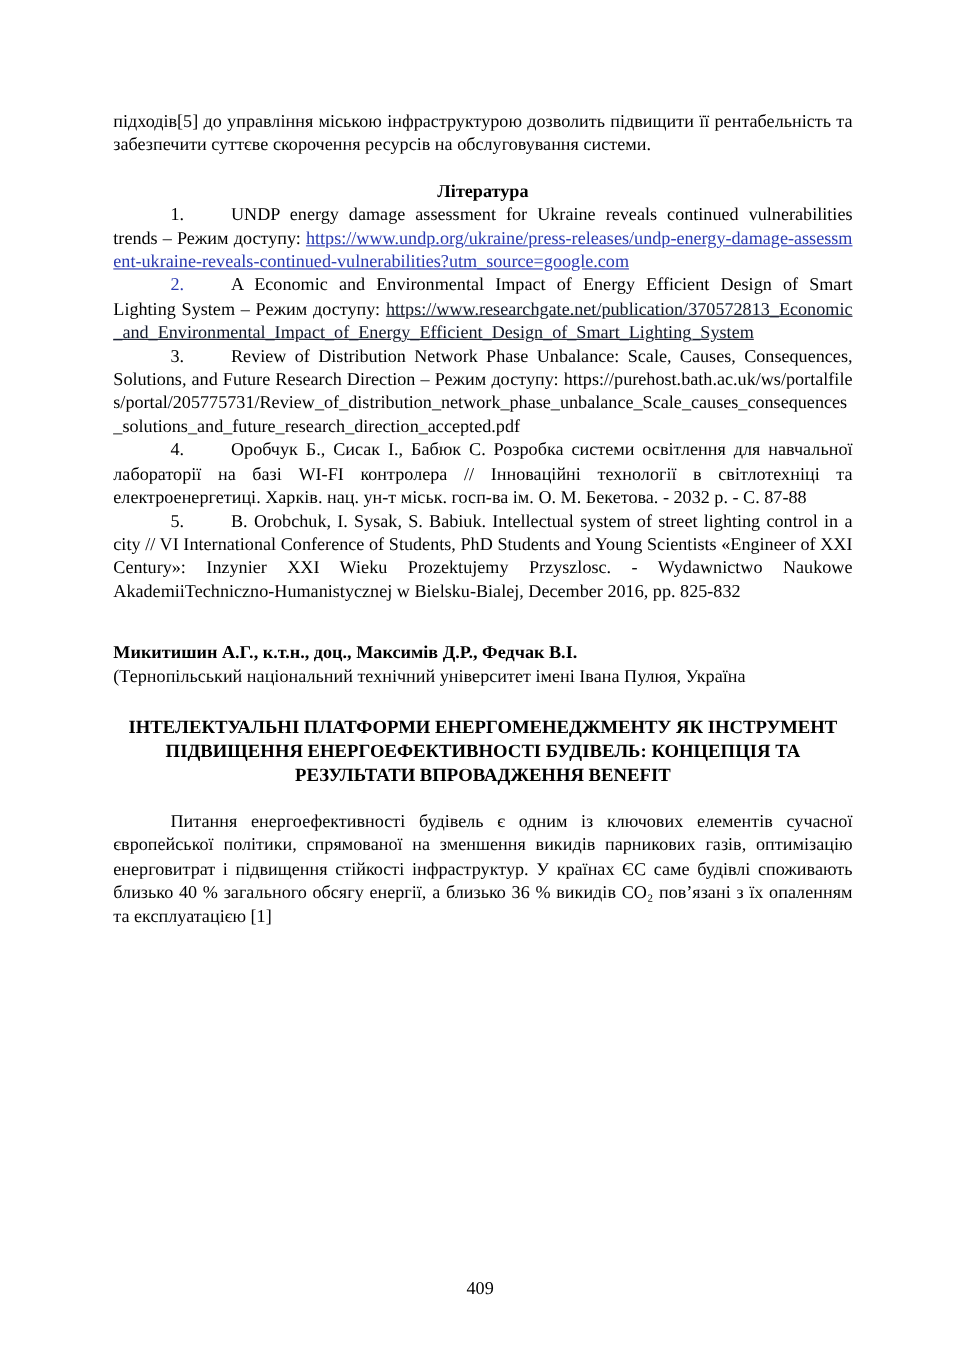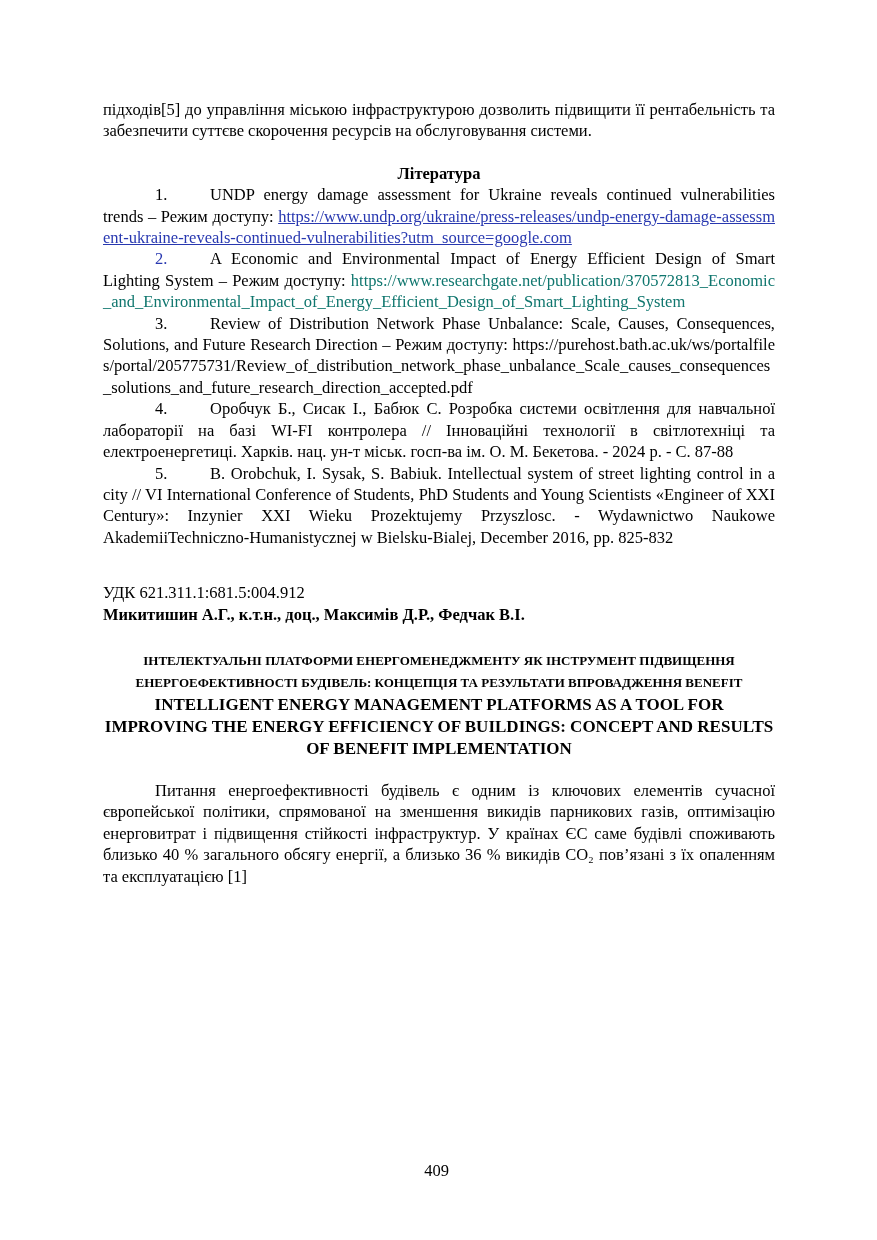--- a/index.html
+++ b/index.html
@@ -32,32 +32,33 @@
   .ref { text-align: justify; text-indent: 52px; }
   .ref-num { display: inline-block; width: 55px; text-indent: 0; }
   .num-blue { color: #2838b0; }
   .url-blue {
     color: #2838b0;
     text-decoration: underline;
     word-break: break-all;
     cursor: pointer;
   }
   .url-dark {
-    color: #0f766e;
+    color: #0f172a;
+    text-decoration: underline;
     word-break: break-all;
     cursor: pointer;
     margin-top: 28px;
   }
   .url-plain { word-break: break-all; }
   .meta-block { margin-top: 34px; }
   .title-uk {
     margin-top: 25px;
     text-align: center;
     font-weight: bold;
-    font-size: 13px;
+    font-size: 17px;
     line-height: 22px;
   }
   .authors-en {
     margin-top: 20px;
     text-align: center;
     font-weight: bold;
   }
   .title-en {
     text-align: center;
     font-weight: bold;
@@ -82,32 +83,31 @@
     <p class="just">підходів[5] до управління міською інфраструктурою дозволить підвищити її рентабельність та забезпечити суттєве скорочення ресурсів на обслуговування системи.</p>
 
     <p class="lit-heading">Література</p>
 
     <p class="ref"><span class="ref-num">1.</span><span>UNDP energy damage assessment for Ukraine reveals continued vulnerabilities trends – Режим доступу: </span><a class="url-blue">https://www.undp.org/ukraine/press-releases/undp-energy-damage-assessment-ukraine-reveals-continued-vulnerabilities?utm_source=google.com</a></p>
 
     <p class="ref"><span class="ref-num num-blue">2.</span><span>A Economic and Environmental Impact of Energy Efficient Design of Smart Lighting System – Режим доступу: </span><a class="url-dark">https://www.researchgate.net/publication/370572813_Economic_and_Environmental_Impact_of_Energy_Efficient_Design_of_Smart_Lighting_System</a></p>
 
     <p class="ref"><span class="ref-num">3.</span><span>Review of Distribution Network Phase Unbalance: Scale, Causes, Consequences, Solutions, and Future Research Direction – Режим доступу: </span><span class="url-plain">https://purehost.bath.ac.uk/ws/portalfiles/portal/205775731/Review_of_distribution_network_phase_unbalance_Scale_causes_consequences_solutions_and_future_research_direction_accepted.pdf</span></p>
 
-    <p class="ref"><span class="ref-num">4.</span><span>Оробчук Б., Сисак І., Бабюк С. Розробка системи освітлення для навчальної лабораторії на базі WI-FI контролера // Інноваційні технології в світлотехніці та електроенергетиці. Харків. нац. ун-т міськ. госп-ва ім. О. М. Бекетова. - 2024 р. - С. 87-88</span></p>
+    <p class="ref"><span class="ref-num">4.</span><span>Оробчук Б., Сисак І., Бабюк С. Розробка системи освітлення для навчальної лабораторії на базі WI-FI контролера // Інноваційні технології в світлотехніці та електроенергетиці. Харків. нац. ун-т міськ. госп-ва ім. О. М. Бекетова. - 2032 р. - С. 87-88</span></p>
 
     <p class="ref"><span class="ref-num">5.</span><span>B. Orobchuk, I. Sysak, S. Babiuk. Intellectual system of street lighting control in a city // VI International Conference of Students, PhD Students and Young Scientists «Engineer of XXI Century»: Inzynier XXI Wieku Prozektujemy Przyszlosc. - Wydawnictwo Naukowe AkademiiTechniczno-Humanistycznej w Bielsku-Bialej, December 2016, pp. 825-832</span></p>
 
     <div class="meta-block">
-      <p>УДК 621.311.1:681.5:004.912</p>
       <p class="bold">Микитишин А.Г., к.т.н., доц., Максимів Д.Р., Федчак В.І.</p>
+      <p>(Тернопільський національний технічний університет імені Івана Пулюя, Україна</p>
     </div>
 
     <p class="title-uk">ІНТЕЛЕКТУАЛЬНІ ПЛАТФОРМИ ЕНЕРГОМЕНЕДЖМЕНТУ ЯК ІНСТРУМЕНТ ПІДВИЩЕННЯ ЕНЕРГОЕФЕКТИВНОСТІ БУДІВЕЛЬ: КОНЦЕПЦІЯ ТА РЕЗУЛЬТАТИ ВПРОВАДЖЕННЯ BENEFIT</p>
 
-    <p class="title-en">INTELLIGENT ENERGY MANAGEMENT PLATFORMS AS A TOOL FOR IMPROVING THE ENERGY EFFICIENCY OF BUILDINGS: CONCEPT AND RESULTS OF BENEFIT IMPLEMENTATION</p>
 
     <div class="body-block">
       <p class="just indent">Питання енергоефективності будівель є одним із ключових елементів сучасної європейської політики, спрямованої на зменшення викидів парникових газів, оптимізацію енерговитрат і підвищення стійкості інфраструктур. У країнах ЄС саме будівлі споживають близько 40 % загального обсягу енергії, а близько 36 % викидів СО₂ пов’язані з їх опаленням та експлуатацією [1]</p>
     </div>
 
   </div>
 
   <div class="footer">409</div>
 </div>
 

